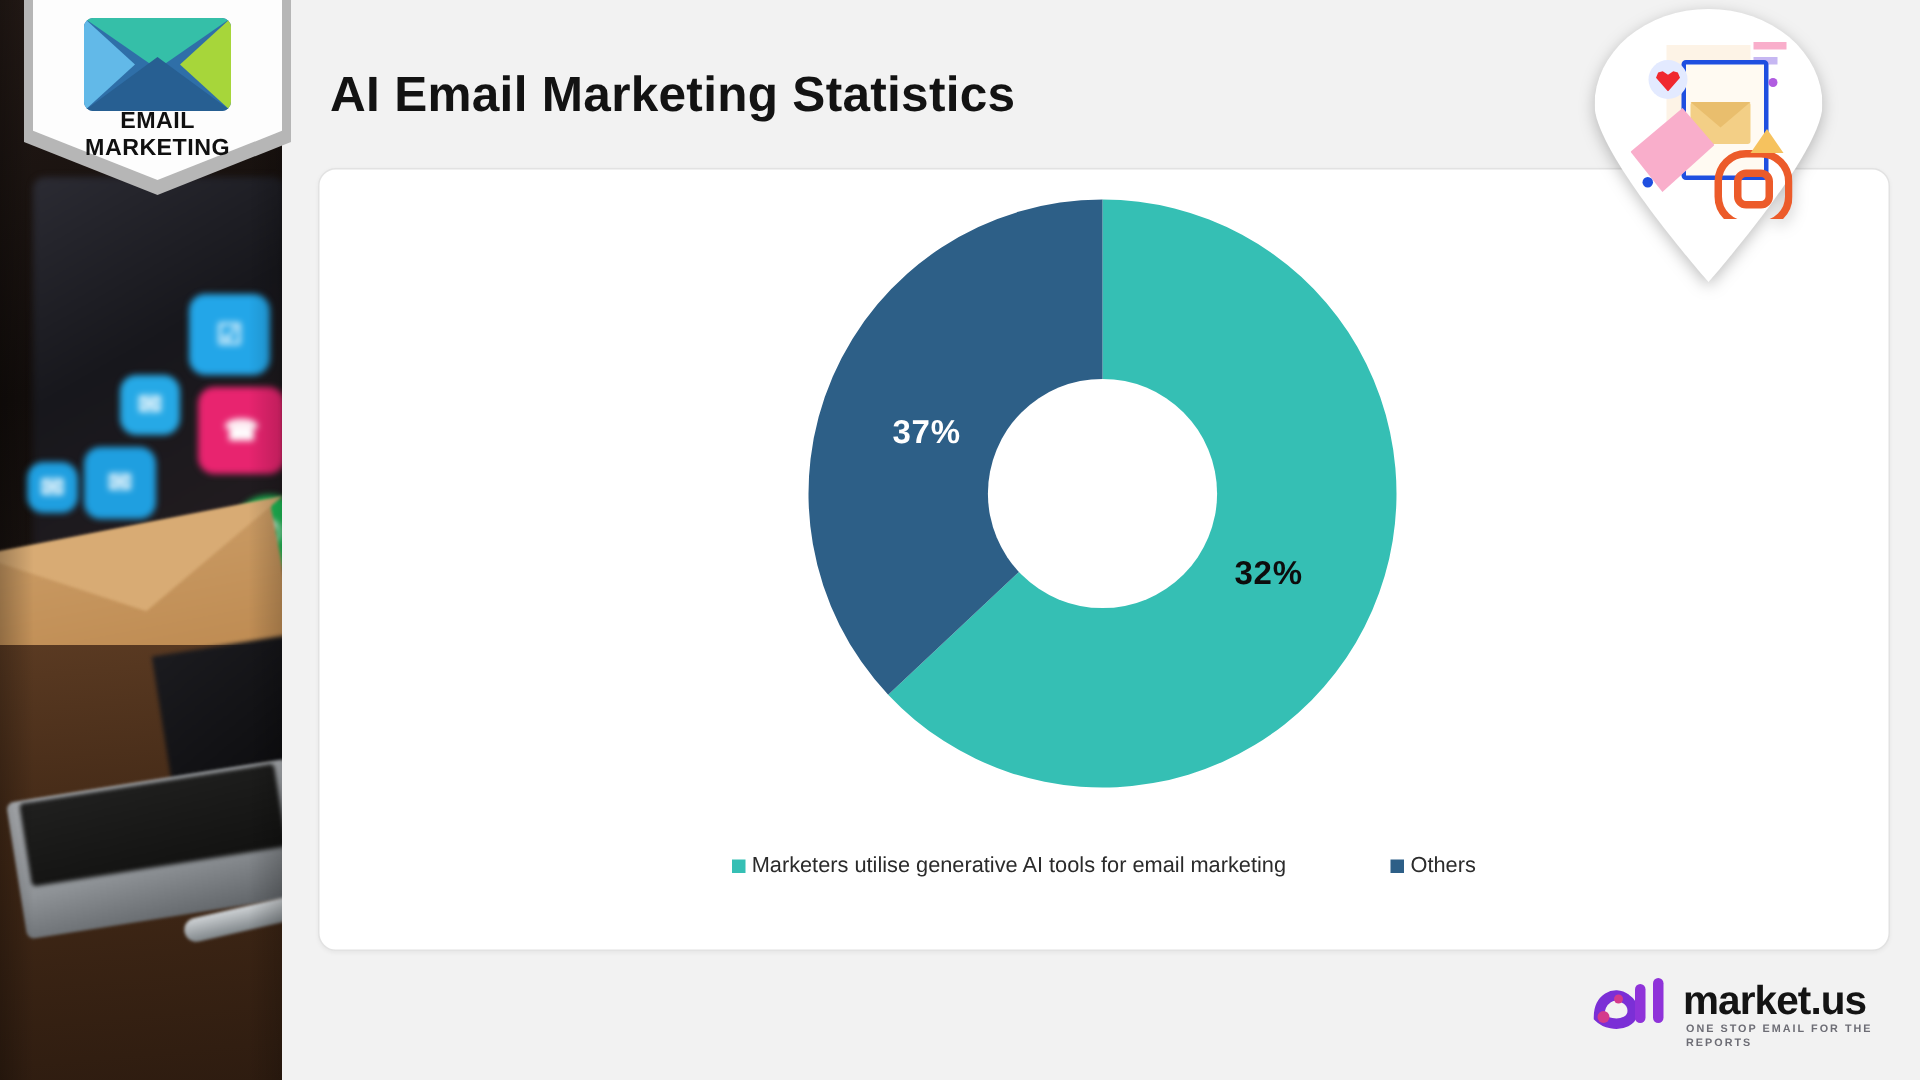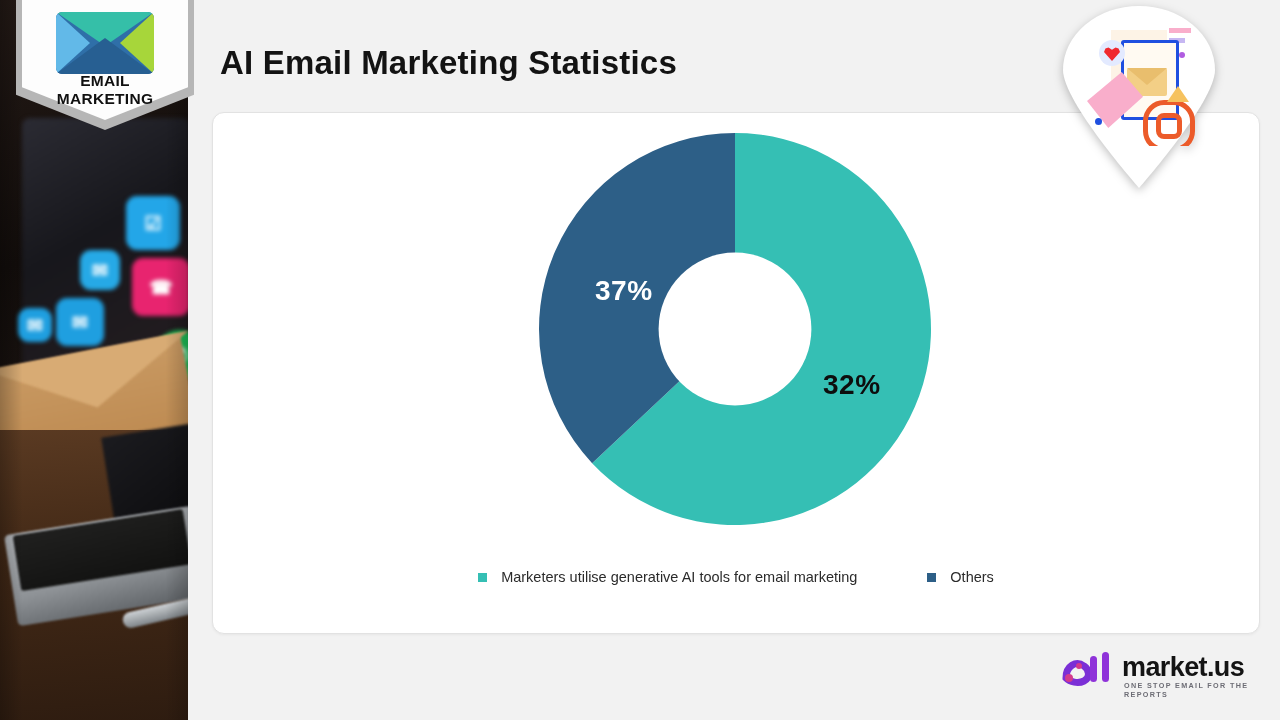--- a/index.html
+++ b/index.html
@@ -124,32 +124,32 @@
   
   .card{
     position:absolute;left:212px;top:112px;width:1046px;height:520px;
     background:#ffffff;border:1px solid #e2e2e2;border-radius:12px;
     box-shadow:0 1px 3px rgba(0,0,0,.05);
   }
 
   
   .donut-wrap{position:absolute;left:322px;top:16px;width:400px;height:400px;}
   .donut-label{
-    position:absolute;font-size:28px;font-weight:700;letter-spacing:.5px;
+    position:absolute;font-size:22px;font-weight:700;letter-spacing:.5px;
     white-space:nowrap;
   }
   .lbl-37{left:60px;top:146px;color:#ffffff;}
   .lbl-63{left:288px;top:240px;color:#0d0d0d;}
 
   
   .legend{
     position:absolute;left:0;top:456px;width:1046px;
     display:flex;justify-content:center;align-items:center;gap:70px;
   }
-  .legend-item{display:flex;align-items:center;gap:14px;}
+  .legend-item{display:flex;align-items:center;gap:4px;}
   .legend-swatch{width:9px;height:9px;display:inline-block;}
   .legend-text{font-size:14.5px;color:#2b2b2b;}
 
   
   .pin{
     position:absolute;left:1063px;top:6px;width:152px;height:182px;
     filter:drop-shadow(0 3px 5px rgba(0,0,0,.25));
   }
   .pin-body{
     position:absolute;inset:0;background:#ffffff;

